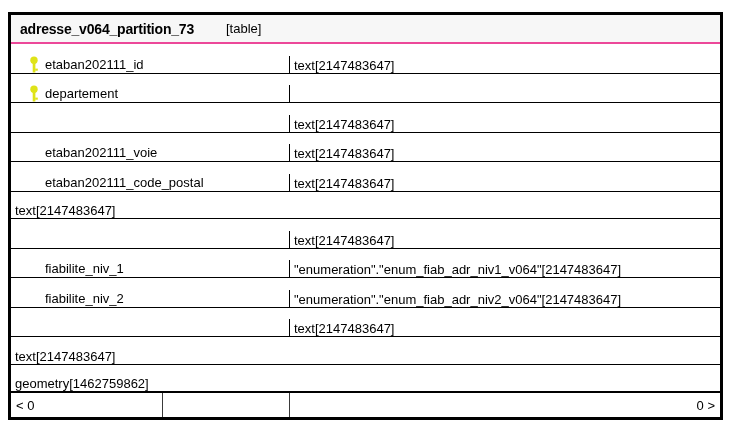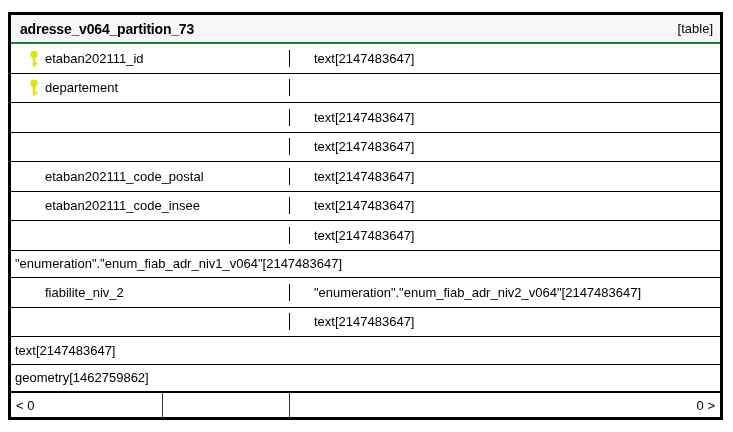--- a/index.html
+++ b/index.html
@@ -26,53 +26,52 @@
     box-sizing: border-box;
     border: 3px solid #000000;
     background: #ffffff;
     display: flex;
     flex-direction: column;
   }
   .node-header {
     flex: none;
     height: 29px;
     box-sizing: border-box;
-    border-bottom: 2px solid #15803d;
+    border-bottom: 2px solid #ec4899;
     background: #f7f7f7;
     display: flex;
     align-items: center;
-    justify-content: space-between;
     padding: 0 7px 0 9px;
   }
   .node-title {
     font-size: 14px;
     font-weight: bold;
     color: #000000;
     letter-spacing: -0.2px;
     white-space: nowrap;
   }
   .node-badge {
     font-size: 13px;
     color: #000000;
     white-space: nowrap;
+    margin-left: 32px;
   }
   .rows {
     flex: 1 1 auto;
     display: flex;
     flex-direction: column;
     min-height: 0;
   }
   .row {
     flex: 1 1 auto;
     display: flex;
-    align-items: center;
+    align-items: flex-end;
     border-bottom: 1.5px solid #000000;
     background: #ffffff;
     min-height: 0;
-    gap: 20px;
   }
   .row:last-child { border-bottom: none; }
   .name-cell {
     flex: none;
     width: 279px;
     box-sizing: border-box;
     border-right: 1px solid #000000;
     display: flex;
     align-items: center;
     padding-left: 17px;
@@ -175,52 +174,53 @@
           <div class="name-cell">
             <span class="key-slot"></span>
           </div>
           <div class="type-cell">
             <span class="col-type">text[2147483647]</span>
           </div>
         </div>
         <div class="row">
           <div class="name-cell">
             <span class="key-slot"></span>
+            <span class="col-name">etaban202111_voie</span>
           </div>
           <div class="type-cell">
             <span class="col-type">text[2147483647]</span>
           </div>
         </div>
         <div class="row">
           <div class="name-cell">
             <span class="key-slot"></span>
             <span class="col-name">etaban202111_code_postal</span>
           </div>
           <div class="type-cell">
             <span class="col-type">text[2147483647]</span>
           </div>
         </div>
         <div class="row">
-          <div class="name-cell">
-            <span class="key-slot"></span>
-            <span class="col-name">etaban202111_code_insee</span>
-          </div>
-          <div class="type-cell">
-            <span class="col-type">text[2147483647]</span>
-          </div>
-        </div>
-        <div class="row">
-          <div class="name-cell">
-            <span class="key-slot"></span>
-          </div>
-          <div class="type-cell">
-            <span class="col-type">text[2147483647]</span>
-          </div>
-        </div>
-        <div class="row">
+          <div class="type-cell">
+            <span class="col-type">text[2147483647]</span>
+          </div>
+        </div>
+        <div class="row">
+          <div class="name-cell">
+            <span class="key-slot"></span>
+          </div>
+          <div class="type-cell">
+            <span class="col-type">text[2147483647]</span>
+          </div>
+        </div>
+        <div class="row">
+          <div class="name-cell">
+            <span class="key-slot"></span>
+            <span class="col-name">fiabilite_niv_1</span>
+          </div>
           <div class="type-cell">
             <span class="col-type">"enumeration"."enum_fiab_adr_niv1_v064"[2147483647]</span>
           </div>
         </div>
         <div class="row">
           <div class="name-cell">
             <span class="key-slot"></span>
             <span class="col-name">fiabilite_niv_2</span>
           </div>
           <div class="type-cell">

